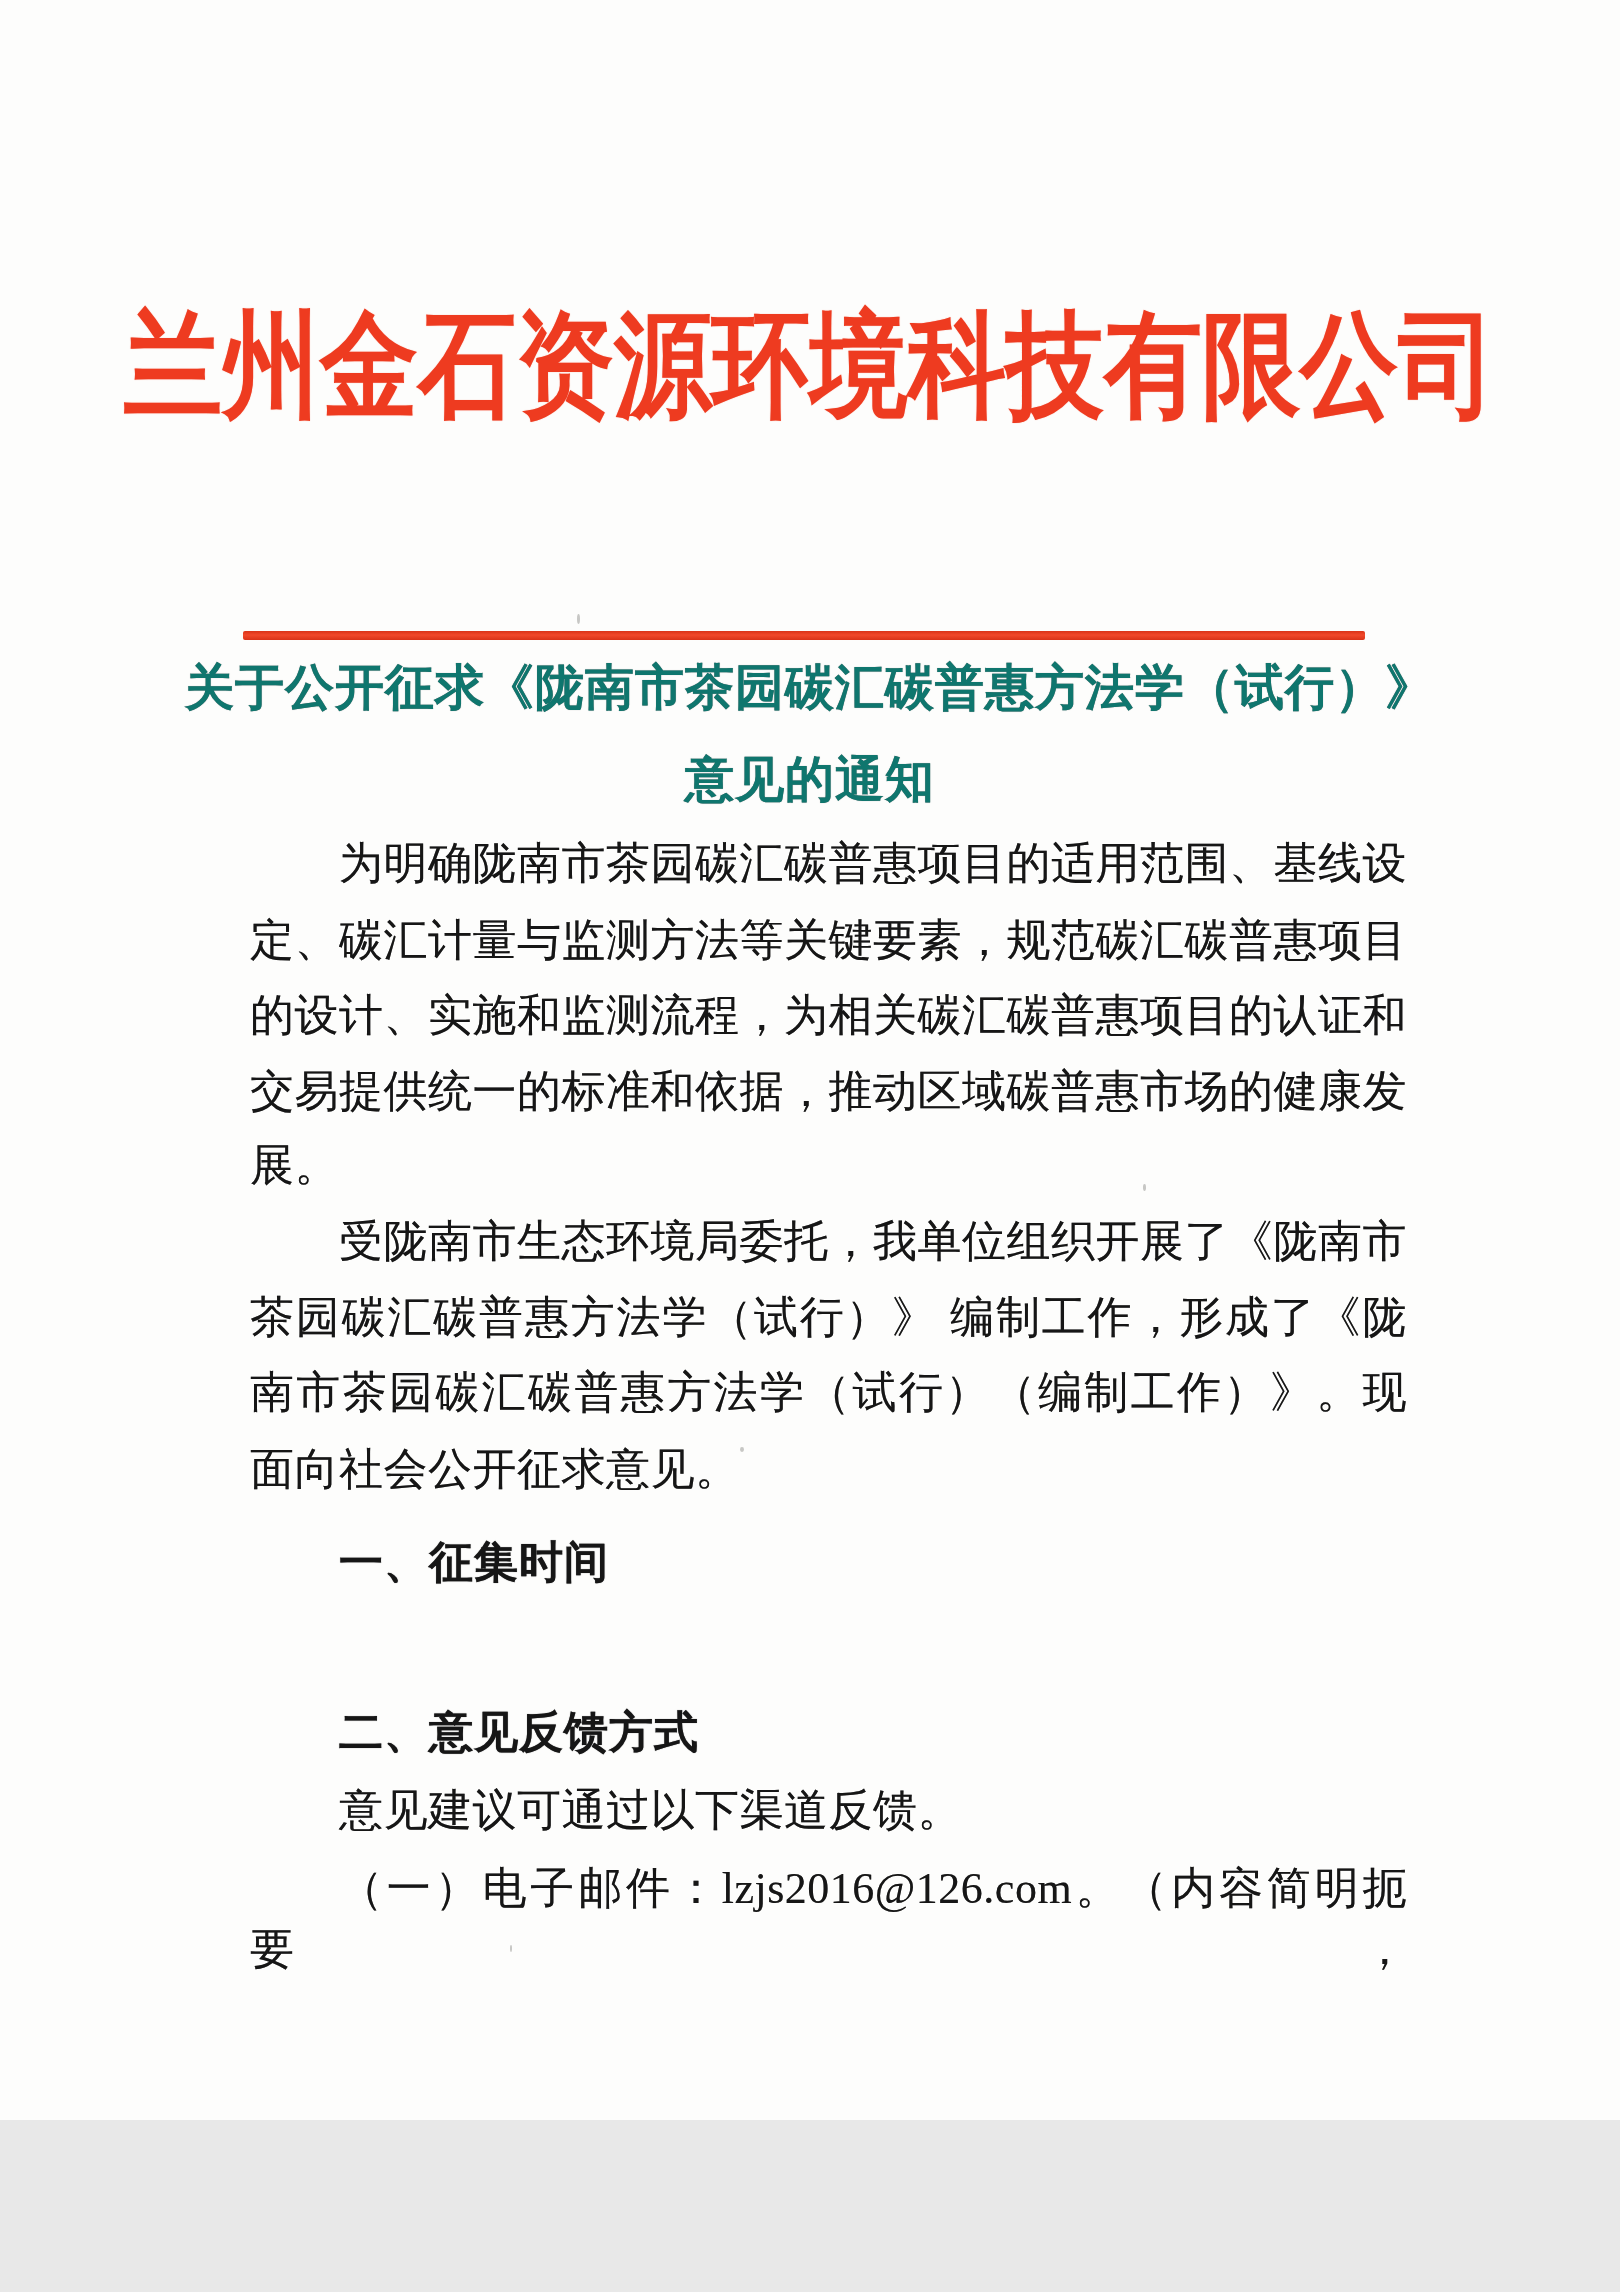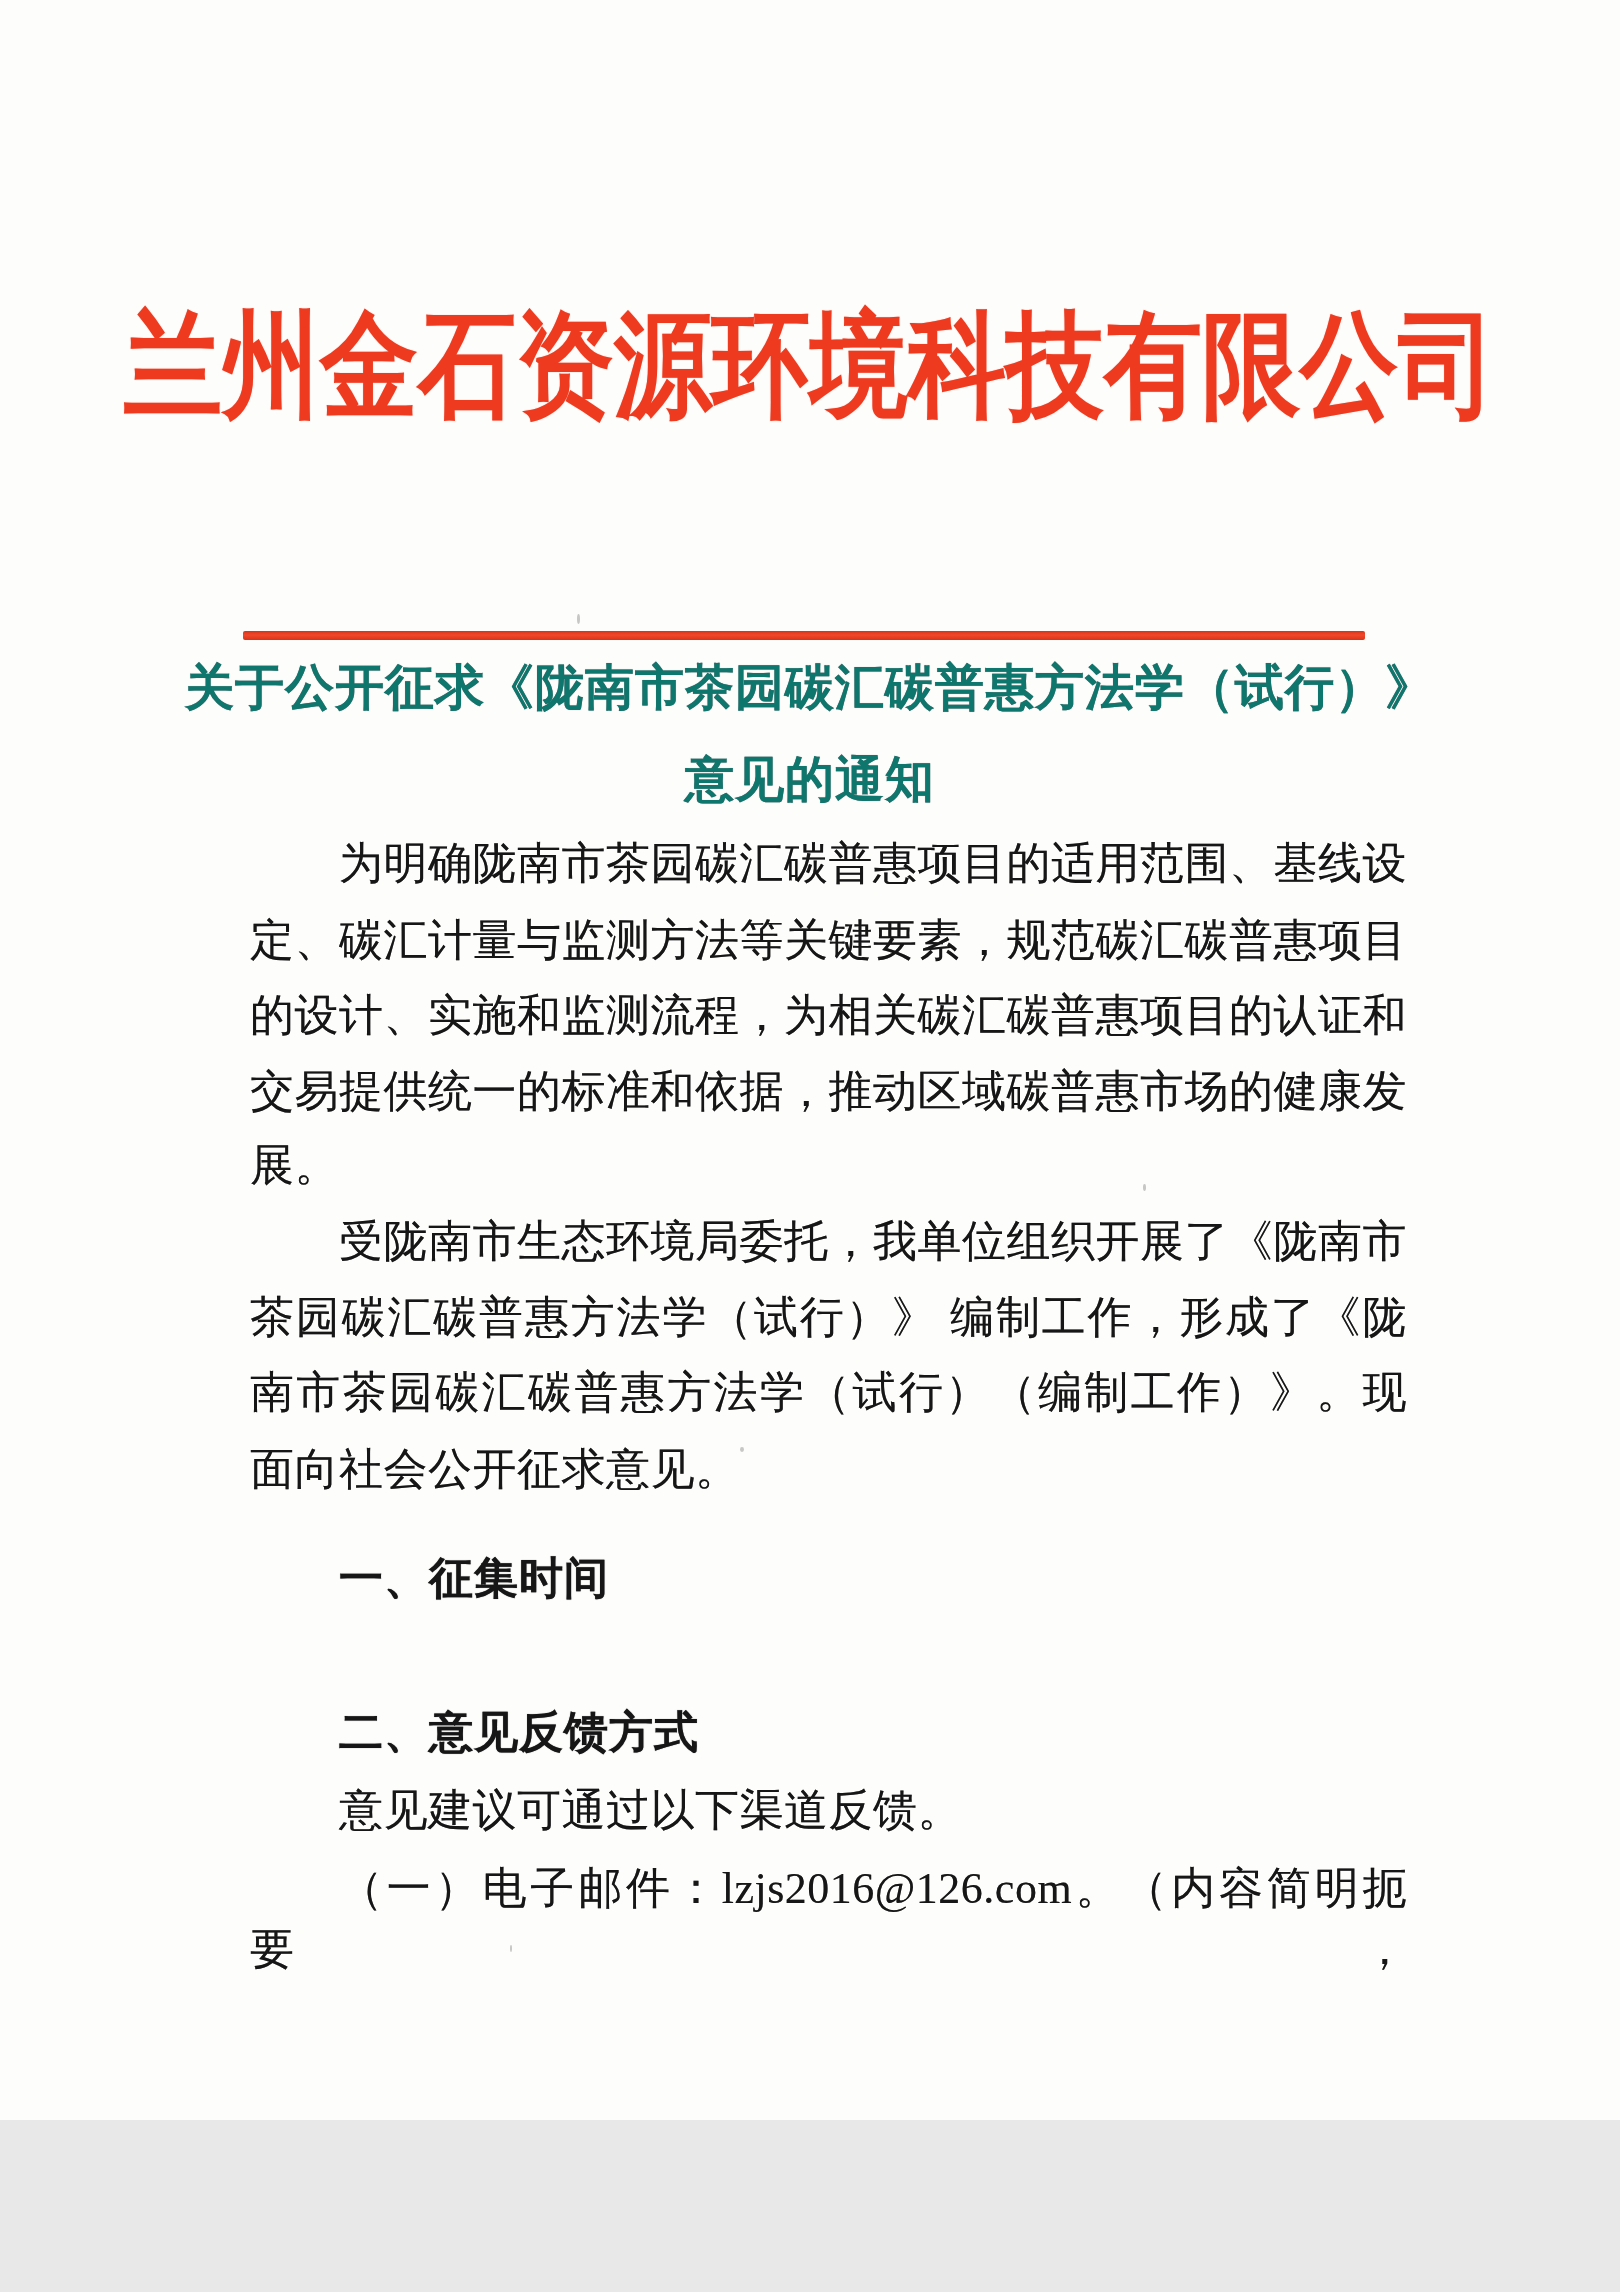--- a/index.html
+++ b/index.html
@@ -81,21 +81,21 @@
 
   .ln.l1  { top: 833px; }
   .ln.l2  { top: 910px; }
   .ln.l3  { top: 985px; }
   .ln.l4  { top: 1061px; }
   .ln.l5  { top: 1135px; }
   .ln.l6  { top: 1211px; }
   .ln.l7  { top: 1287px; }
   .ln.l8  { top: 1362px; }
   .ln.l9  { top: 1439px; }
-  .ln.l10 { top: 1531px; margin-top: 16px; }
+  .ln.l10 { top: 1531px; }
   .ln.l11 { top: 1611px; }
   .ln.l12 { top: 1701px; }
   .ln.l13 { top: 1780px; }
   .ln.l14 { top: 1858px; }
 
   
   .speck {
     position: absolute;
     background: #9a9a98;
     border-radius: 50%;

